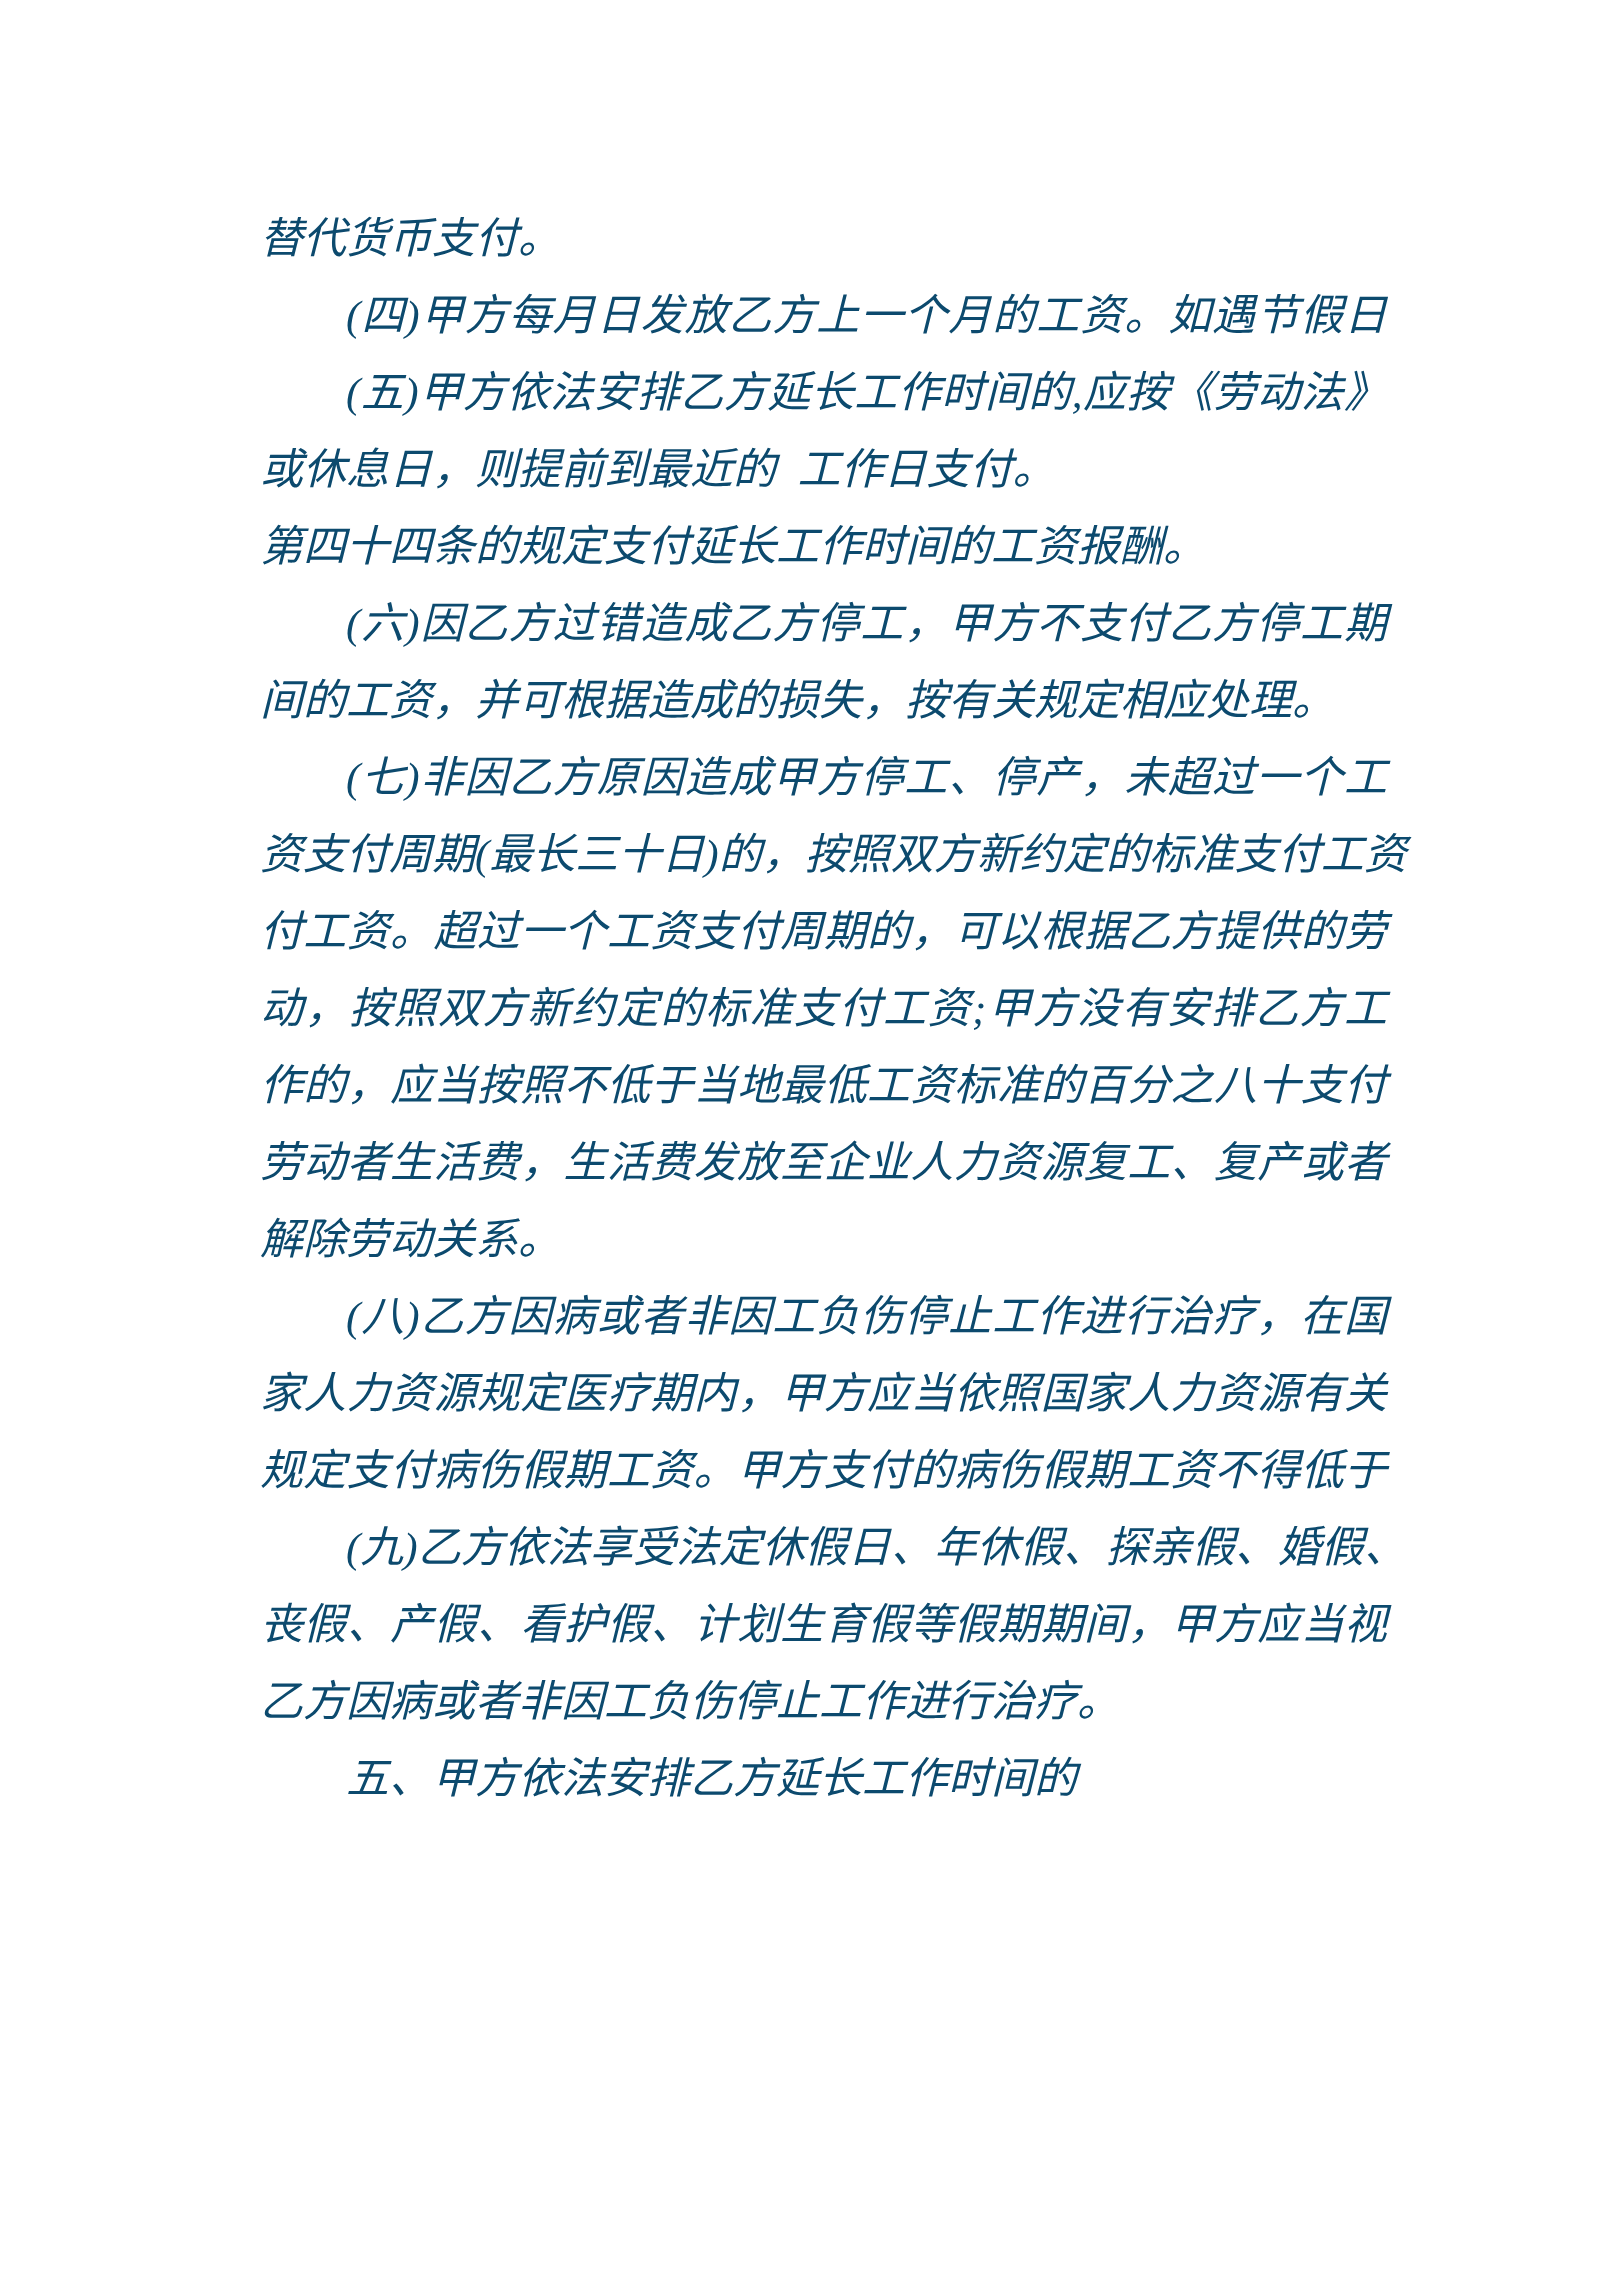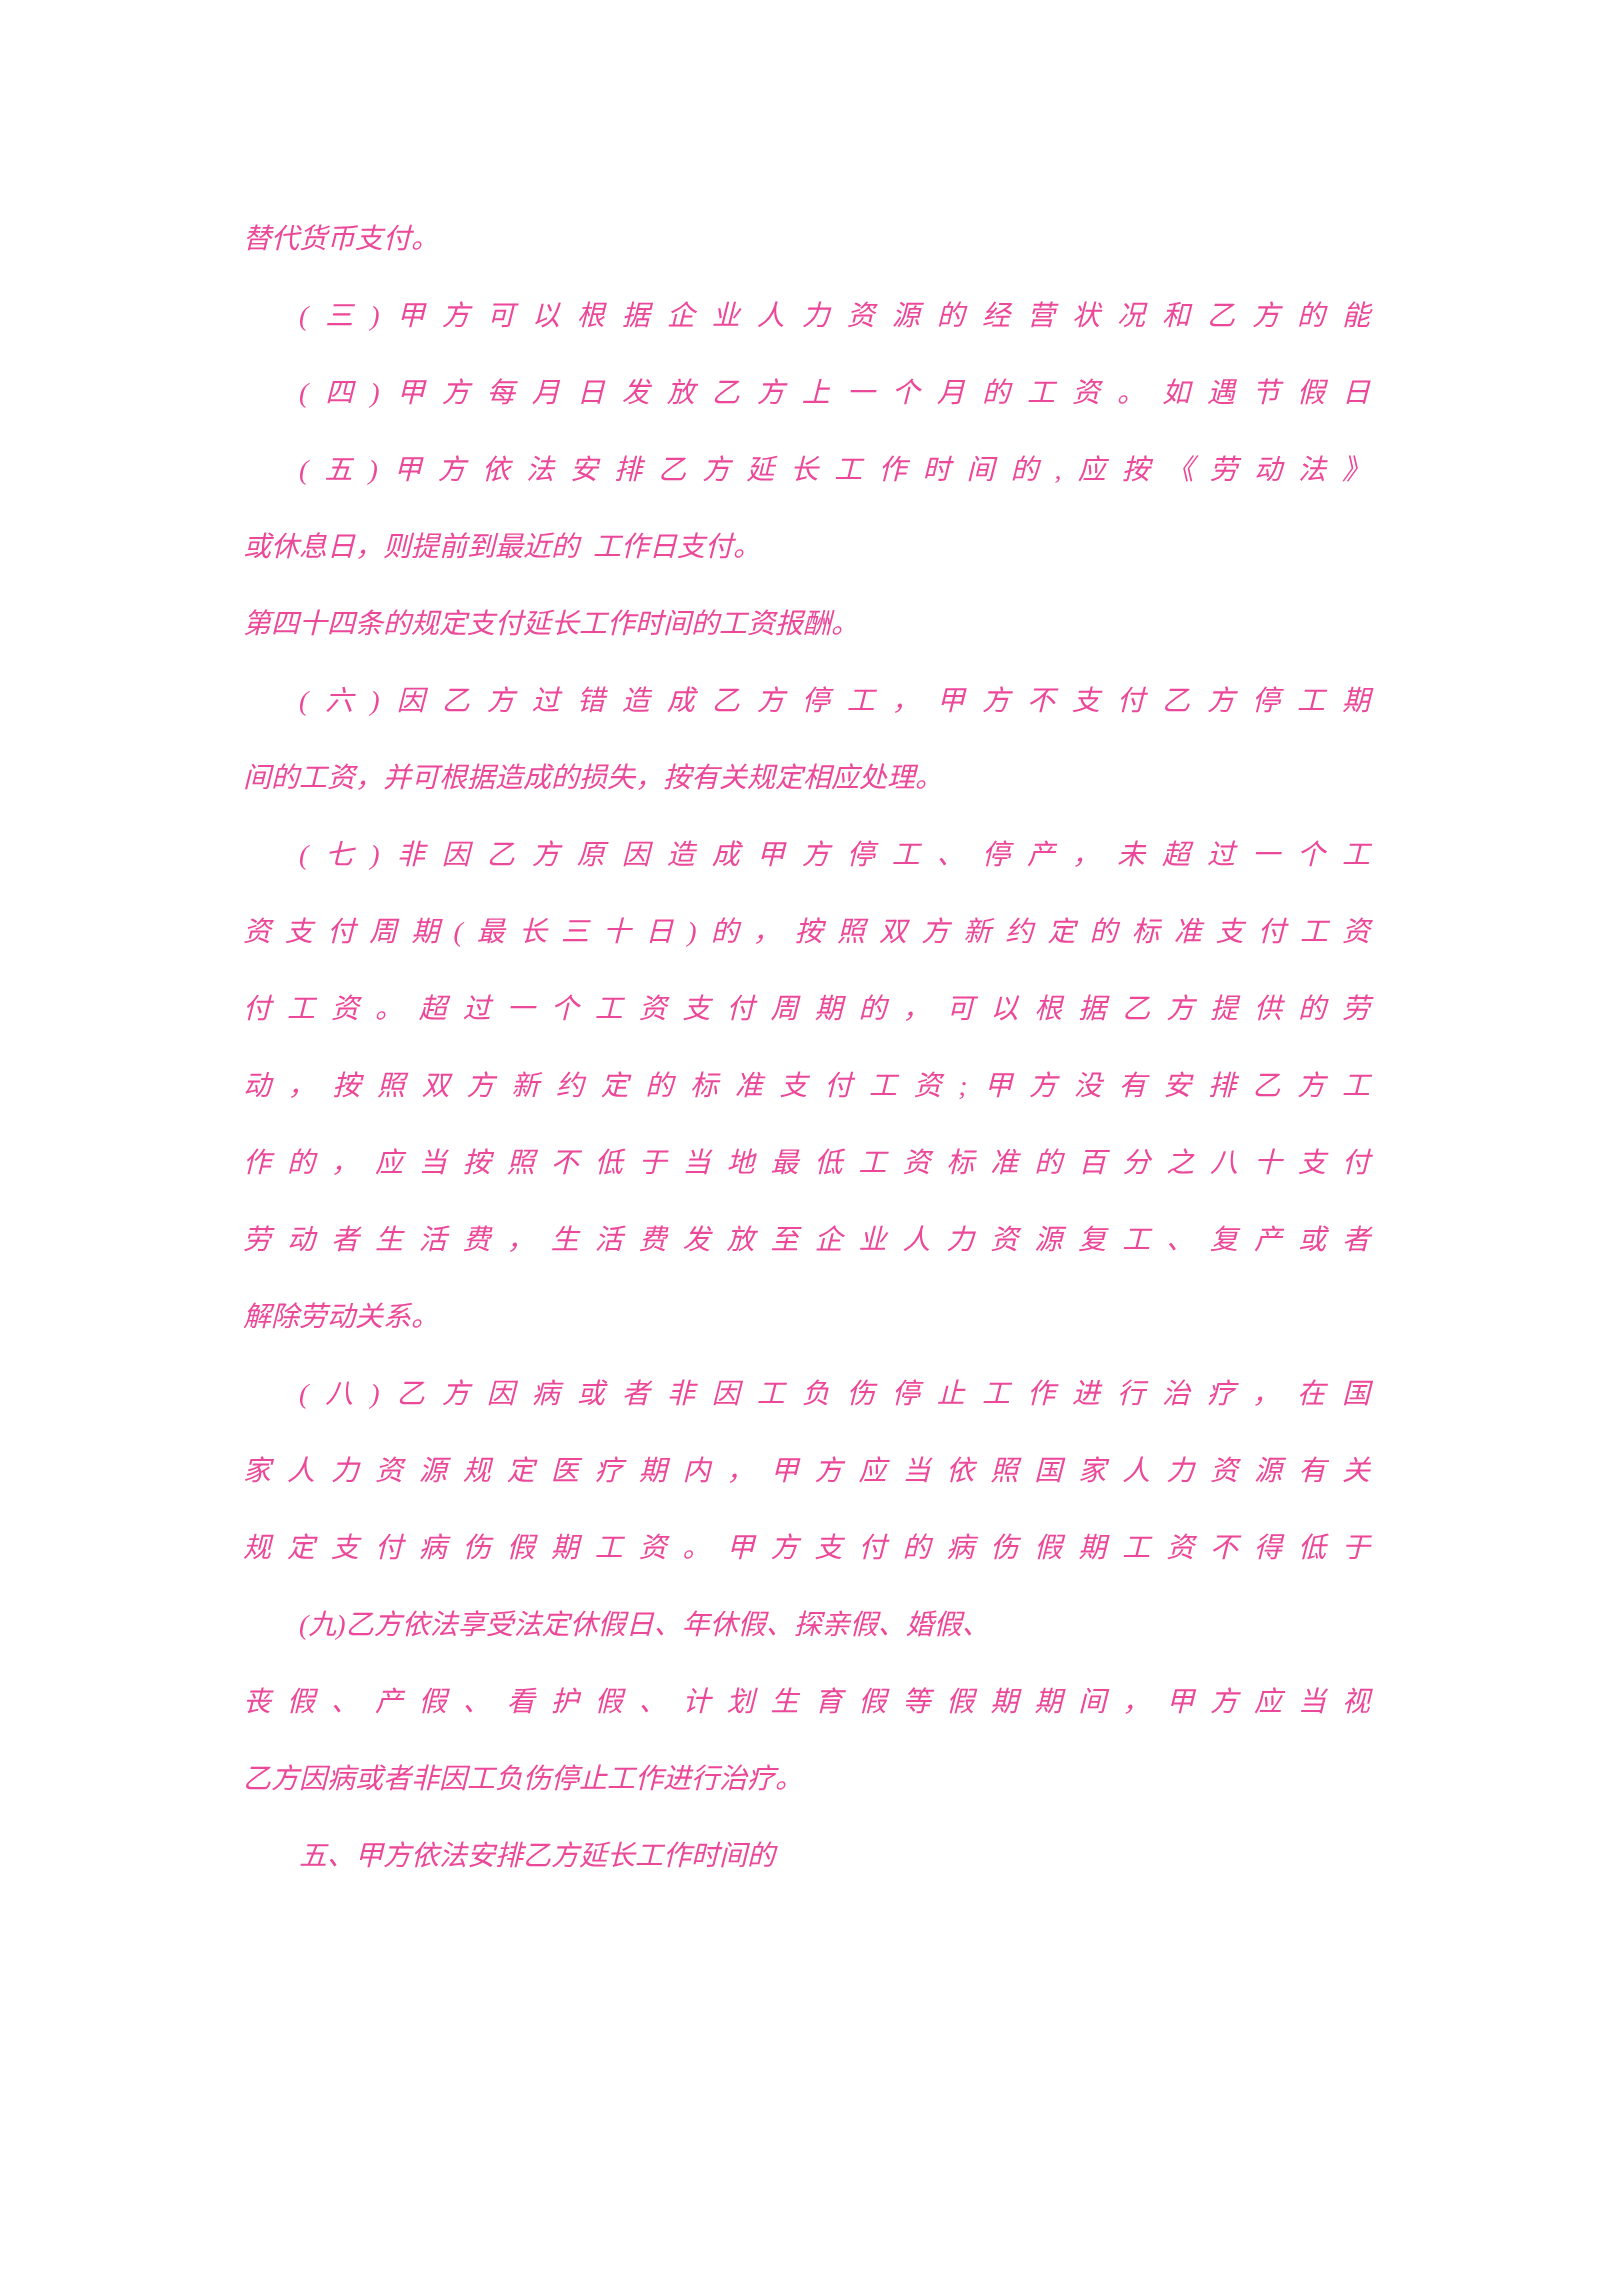--- a/index.html
+++ b/index.html
@@ -16,27 +16,27 @@
   .page {
     position: absolute;
     left: 0;
     top: 0;
     width: 1623px;
     height: 2295px;
     background: #ffffff;
   }
   .content {
     position: absolute;
-    left: 243px;
+    left: 260px;
     top: 200px;
     width: 1127px;
-    color: #ec4899;
+    color: #0c4a6e;
     font-family: "Liberation Serif", "DejaVu Serif", serif;
     font-style: italic;
-    font-size: 28px;
+    font-size: 43px;
     line-height: 77px;
     font-kerning: none;
   }
   .line {
     white-space: nowrap;
     text-align: justify;
     text-align-last: justify;
   }
   .line.end {
     text-align-last: left;
@@ -47,21 +47,20 @@
   .line.overflow {
     text-align-last: left;
   }
 </style>
 </head>
 <body>
 
 <div class="page">
   <div class="content">
     <div class="line end">替代货币支付。</div>
-    <div class="line indent">(三)甲方可以根据企业人力资源的经营状况和乙方的能</div>
     <div class="line indent">(四)甲方每月日发放乙方上一个月的工资。如遇节假日</div>
     <div class="line indent">(五)甲方依法安排乙方延长工作时间的,应按《劳动法》</div>
     <div class="line end">或休息日，则提前到最近的 工作日支付。</div>
     <div class="line end">第四十四条的规定支付延长工作时间的工资报酬。</div>
     <div class="line indent">(六)因乙方过错造成乙方停工，甲方不支付乙方停工期</div>
     <div class="line end">间的工资，并可根据造成的损失，按有关规定相应处理。</div>
     <div class="line indent">(七)非因乙方原因造成甲方停工、停产，未超过一个工</div>
     <div class="line">资支付周期(最长三十日)的，按照双方新约定的标准支付工资</div>
     <div class="line">付工资。超过一个工资支付周期的，可以根据乙方提供的劳</div>
     <div class="line">动，按照双方新约定的标准支付工资;甲方没有安排乙方工</div>

